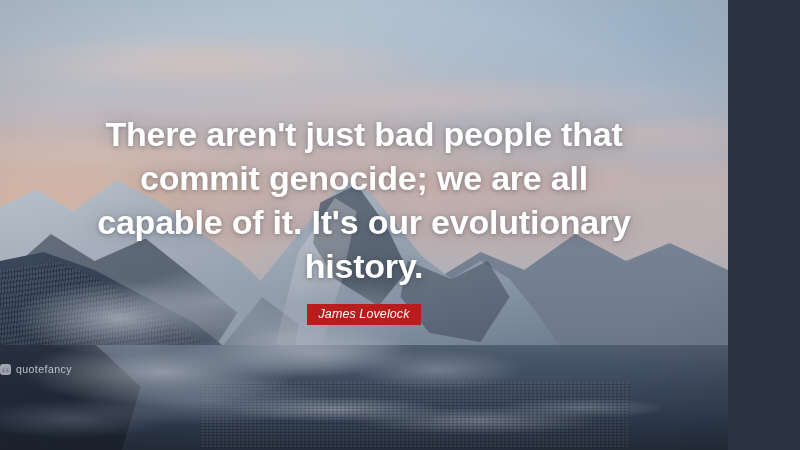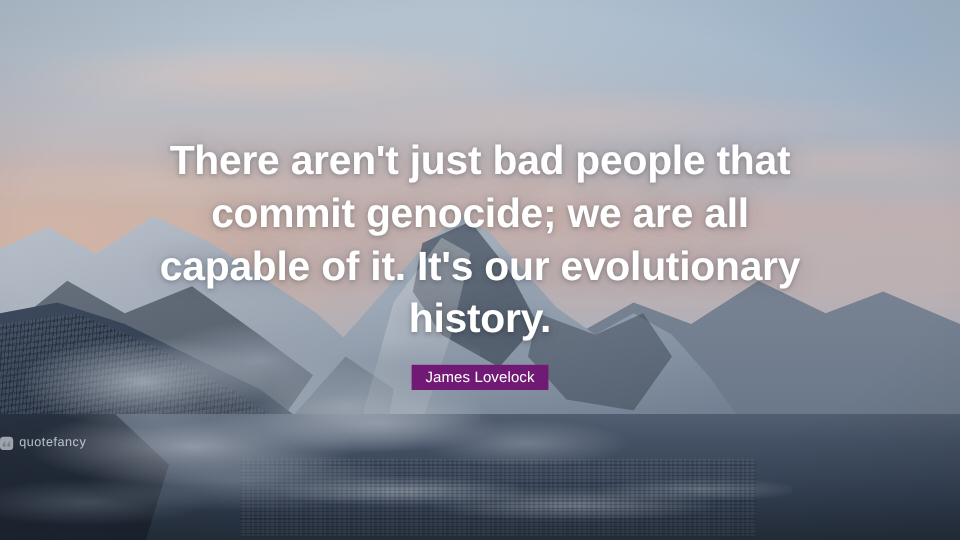--- a/index.html
+++ b/index.html
@@ -1,20 +1,20 @@
 <!DOCTYPE html>
 <html><head>
 <meta charset="utf-8">
 <style>
   * { margin:0; padding:0; box-sizing:border-box; }
   html, body { width:800px; height:450px; overflow:hidden; background:#2a3340; }
 
   #card {
     position:relative;
-    width:800px; height:450px;
+    width:728px; height:450px;
     overflow:hidden;
     font-family:"Liberation Sans", sans-serif;
   }
 
   
   .layer { position:absolute; inset:0; }
 
   
   .sky {
     background:
@@ -279,21 +279,21 @@
   <div class="layer mist-right"></div>
   <div class="layer mist-low"></div>
 
   <div class="layer scrim"></div>
   <div class="layer vignette"></div>
 
   <div class="content">
 
     <div class="quote-text" style="color: rgb(255, 255, 255);">There aren't just bad people that commit genocide; we are all capable of it. It's our evolutionary history.</div>
 
-    <div class="author-badge" style="background: #701a75; color: rgb(255, 255, 255);">James Lovelock</div>
+    <div class="author-badge" style="background: #b91c1c; color: rgb(255, 255, 255); font-style: italic;">James Lovelock</div>
 
   </div>
 
   <div class="watermark">
     <span class="wm-badge">
       <svg width="9" height="9" viewBox="0 0 10 10" aria-hidden="true">
         <path d="M1.4 6.6c0-1.7.9-3 2.3-3.7l.5.9c-.8.5-1.2 1.1-1.2 1.7h1.1v2.6H1.4V6.6zm4.3 0c0-1.7.9-3 2.3-3.7l.5.9c-.8.5-1.2 1.1-1.2 1.7h1.1v2.6H5.7V6.6z" fill="#8e98a6"></path>
       </svg>
     </span>
     <span class="wm-text" style="color: rgb(223, 228, 234);">quotefancy</span>

